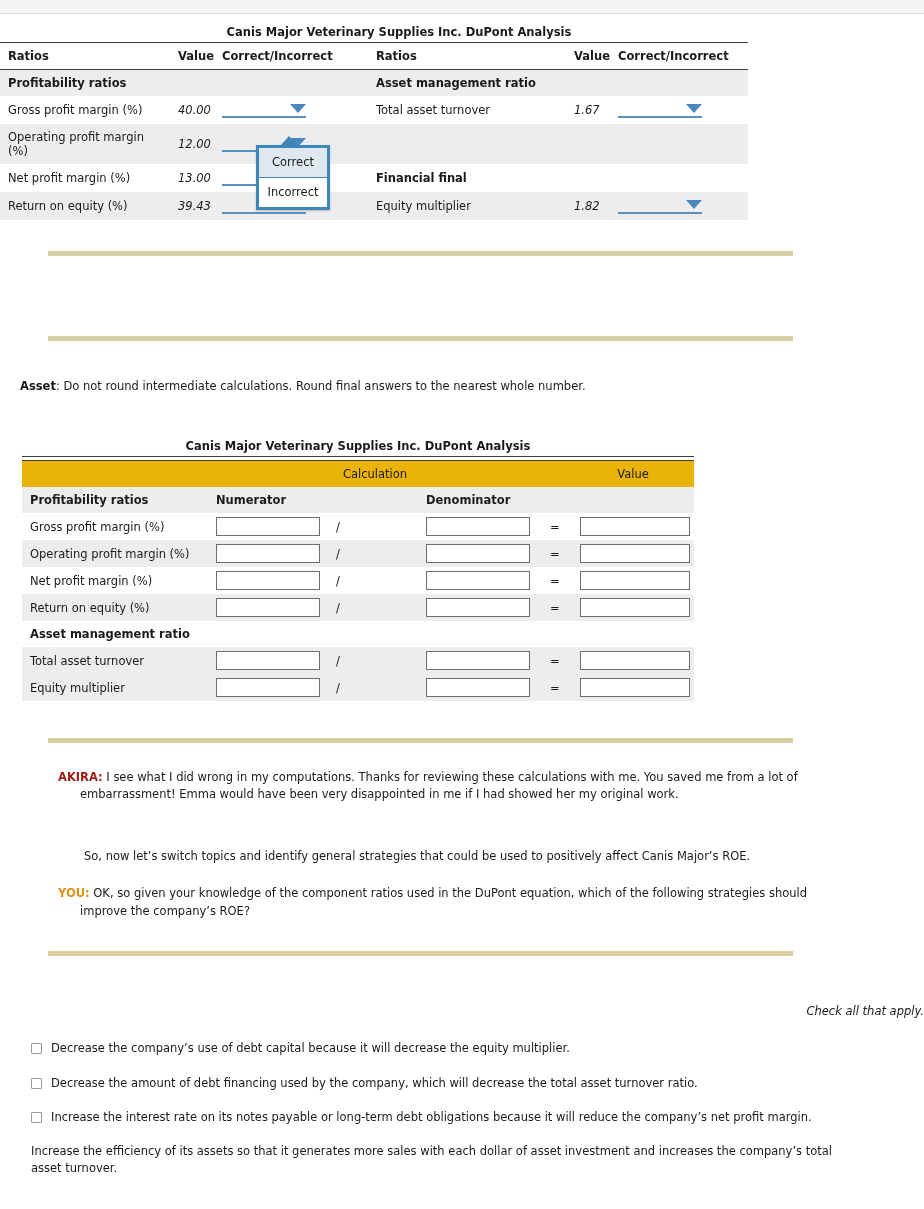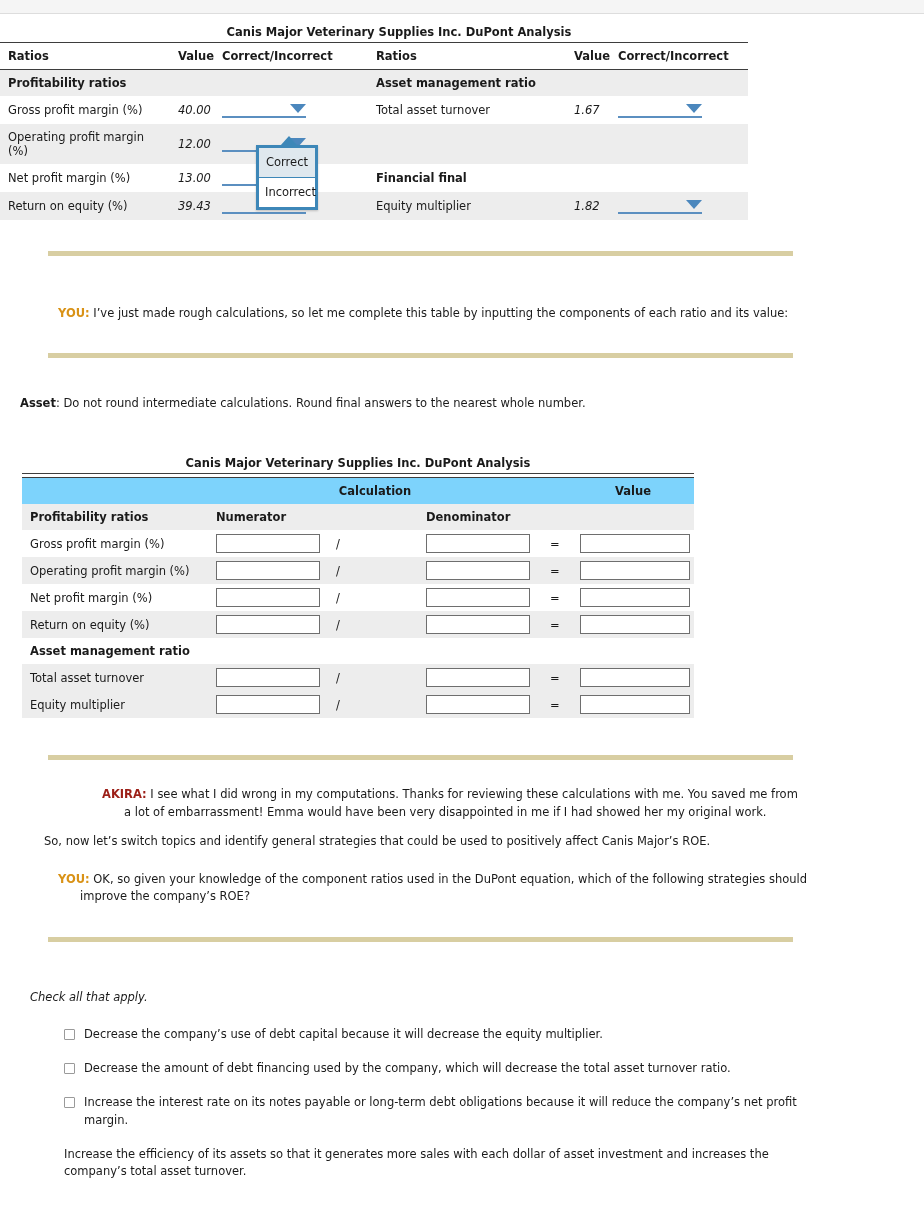--- a/index.html
+++ b/index.html
@@ -75,21 +75,21 @@
     border-left: 8px solid transparent;
     border-right: 8px solid transparent;
     border-top: 9px solid #4b87bd;
   }
 
   
   .dd-popup {
     position: absolute;
     left: 256px;
     top: 120px;
-    width: 62px;
+    width: 74px;
     border: 3px solid #3d87b8;
     background: #22c55e;
     z-index: 30;
     box-shadow: 0 1px 2px rgba(0,0,0,.2);
   }
   .dd-popup .pointer {
     position: absolute;
     top: -12px; left: 21px;
     width: 0; height: 0;
     border-left: 9px solid transparent;
@@ -160,22 +160,22 @@
     vertical-align: middle;
   }
   table.t2 tr.hdrline th {
     border-top: 1px solid #3d3d3d;
     border-bottom: 1px solid #3d3d3d;
     background: #fff;
     height: 4px;
     padding: 0;
   }
   table.t2 tr.sub th {
-    font-weight: bold;
-    background: #7dd3fc;
+    font-weight: normal;
+    background: #eab308;
     padding: 6px 4px;
     border: 0;
   }
   table.t2 tr.colhdr td {
     background: #ededed;
     font-weight: bold;
     padding-top: 6px; padding-bottom: 6px;
   }
   table.t2 tr.shade td { background: #ededed; }
   table.t2 tr.plain td { background: #ffffff; }
@@ -192,25 +192,26 @@
     background: #ffffff;
   }
   .txtin.v { width: 110px; }
   .op { text-align: left; padding-left: 4px; font-size: 12px; }
 
   
   .checkall {
     font-style: italic;
     font-size: 11.5px;
     padding-left: 30px;
+    text-align: right;
   }
   .opt {
     display: flex;
     align-items: flex-start;
-    padding-left: 64px;
+    padding-left: 31px;
     padding-right: 90px;
     font-size: 11.5px;
     line-height: 1.5;
   }
   .cb {
     flex: 0 0 auto;
     width: 11px; height: 11px;
     border: 1px solid #9a9a9a;
     background: #fff;
     margin-right: 9px;
@@ -328,24 +329,20 @@
     <div class="dd-opt sel">Correct</div>
     <div class="dd-opt">Incorrect</div>
   </div>
 </div>
 
 <div style="height:31px"></div>
 <div class="divider"></div>
 
 <div class="dialogue" style="padding-top:28px;">
   <div style="height:21px"></div>
-  <div class="line hang" style="padding-right:120px;">
-    <span class="spk-you">YOU:</span>
-    <span class="body">I’ve just made rough calculations, so let me complete this table by inputting the components of each ratio and its value:</span>
-  </div>
 </div>
 
 <div style="height:31px"></div>
 <div class="divider"></div>
 
 <div style="height:38px"></div>
 <div class="note">
   <b>Asset</b><span>: Do not round intermediate calculations. Round final answers to the nearest whole number.</span>
 </div>
 
@@ -471,26 +468,26 @@
           </td>
       </tr>
     </tbody>
   </table>
 </div>
 
 <div style="height:37px"></div>
 <div class="divider"></div>
 
 <div class="dialogue" style="padding-top:26px;">
-  <div class="line hang" style="padding-right:118px;margin-left:44px;">
+  <div class="line hang" style="padding-right:118px;">
     <span class="spk-akira">AKIRA:</span>
     <span class="body">I see what I did wrong in my computations. Thanks for reviewing these calculations with me. You saved me from a lot of embarrassment! Emma would have been very disappointed in me if I had showed her my original work.</span>
   </div>
   <div style="height:12px"></div>
-  <div class="line" style="padding-left:44px;padding-right:118px;">
+  <div class="line" style="padding-left:84px;padding-right:118px;margin-top:32px;">
     <span class="body">So, now let’s switch topics and identify general strategies that could be used to positively affect Canis Major’s ROE.</span>
   </div>
   <div style="height:20px"></div>
   <div class="line hang" style="padding-right:110px;">
     <span class="spk-you">YOU:</span>
     <span class="body">OK, so given your knowledge of the component ratios used in the DuPont equation, which of the following strategies should improve the company’s ROE?</span>
   </div>
 </div>
 
 <div style="height:31px"></div>

